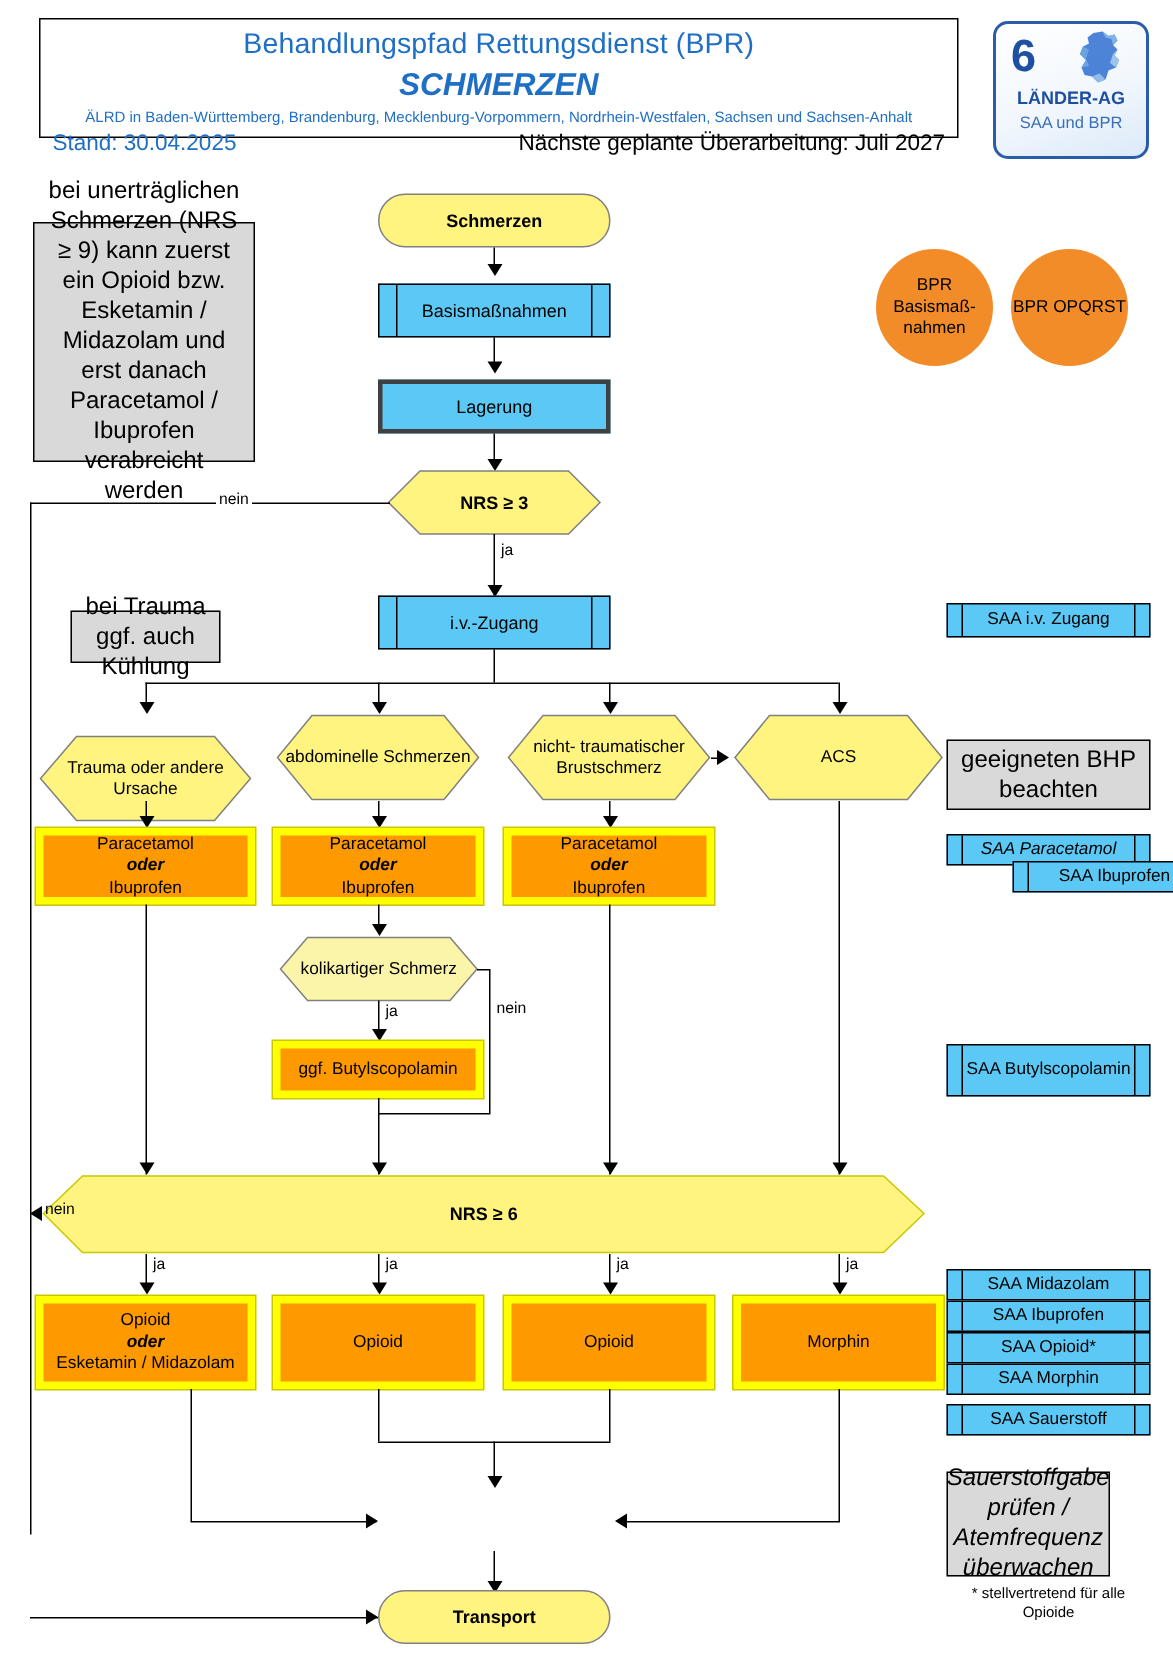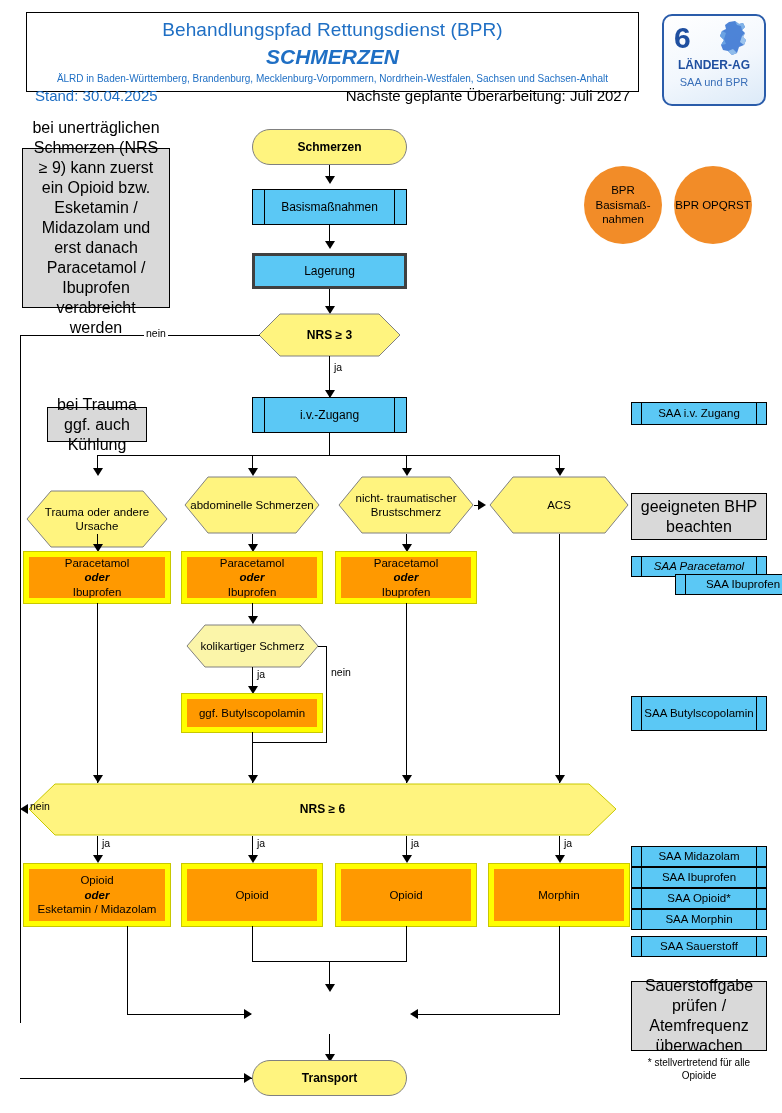--- a/index.html
+++ b/index.html
@@ -460,21 +460,21 @@
   <div class="node saa" style="left:631px;top:888px;width:136px;height:21px;">
     <span>SAA Opioid*</span>
   </div>
   <div class="node saa" style="left:631px;top:909px;width:136px;height:21px;">
     <span>SAA Morphin</span>
   </div>
   <div class="node saa" style="left:631px;top:936px;width:136px;height:21px;align-items:center;">
     <span>SAA Sauerstoff</span>
   </div>
 
-  <div class="node note-gray" style="left:631px;top:970px;width:136px;height:70px;padding:2px 20px;">
+  <div class="node note-gray" style="left:631px;top:970px;width:109px;height:70px;padding:2px 20px;font-style:italic;">
     <span>Sauerstoffgabe prüfen / Atemfrequenz überwachen</span>
   </div>
 
   <div class="footnote" style="left:631px;top:1056px;width:136px;">* stellvertretend für alle Opioide</div>
 
   <div class="vline" style="left:252px;top:926px;height:35px;"></div>
   <div class="vline" style="left:406px;top:926px;height:35px;"></div>
   <div class="hline" style="left:252px;top:961px;width:155px;"></div>
   <div class="vline" style="left:329px;top:961px;height:29px;"></div>
   <div class="arrow-d" style="left:325px;top:984px;"></div>

